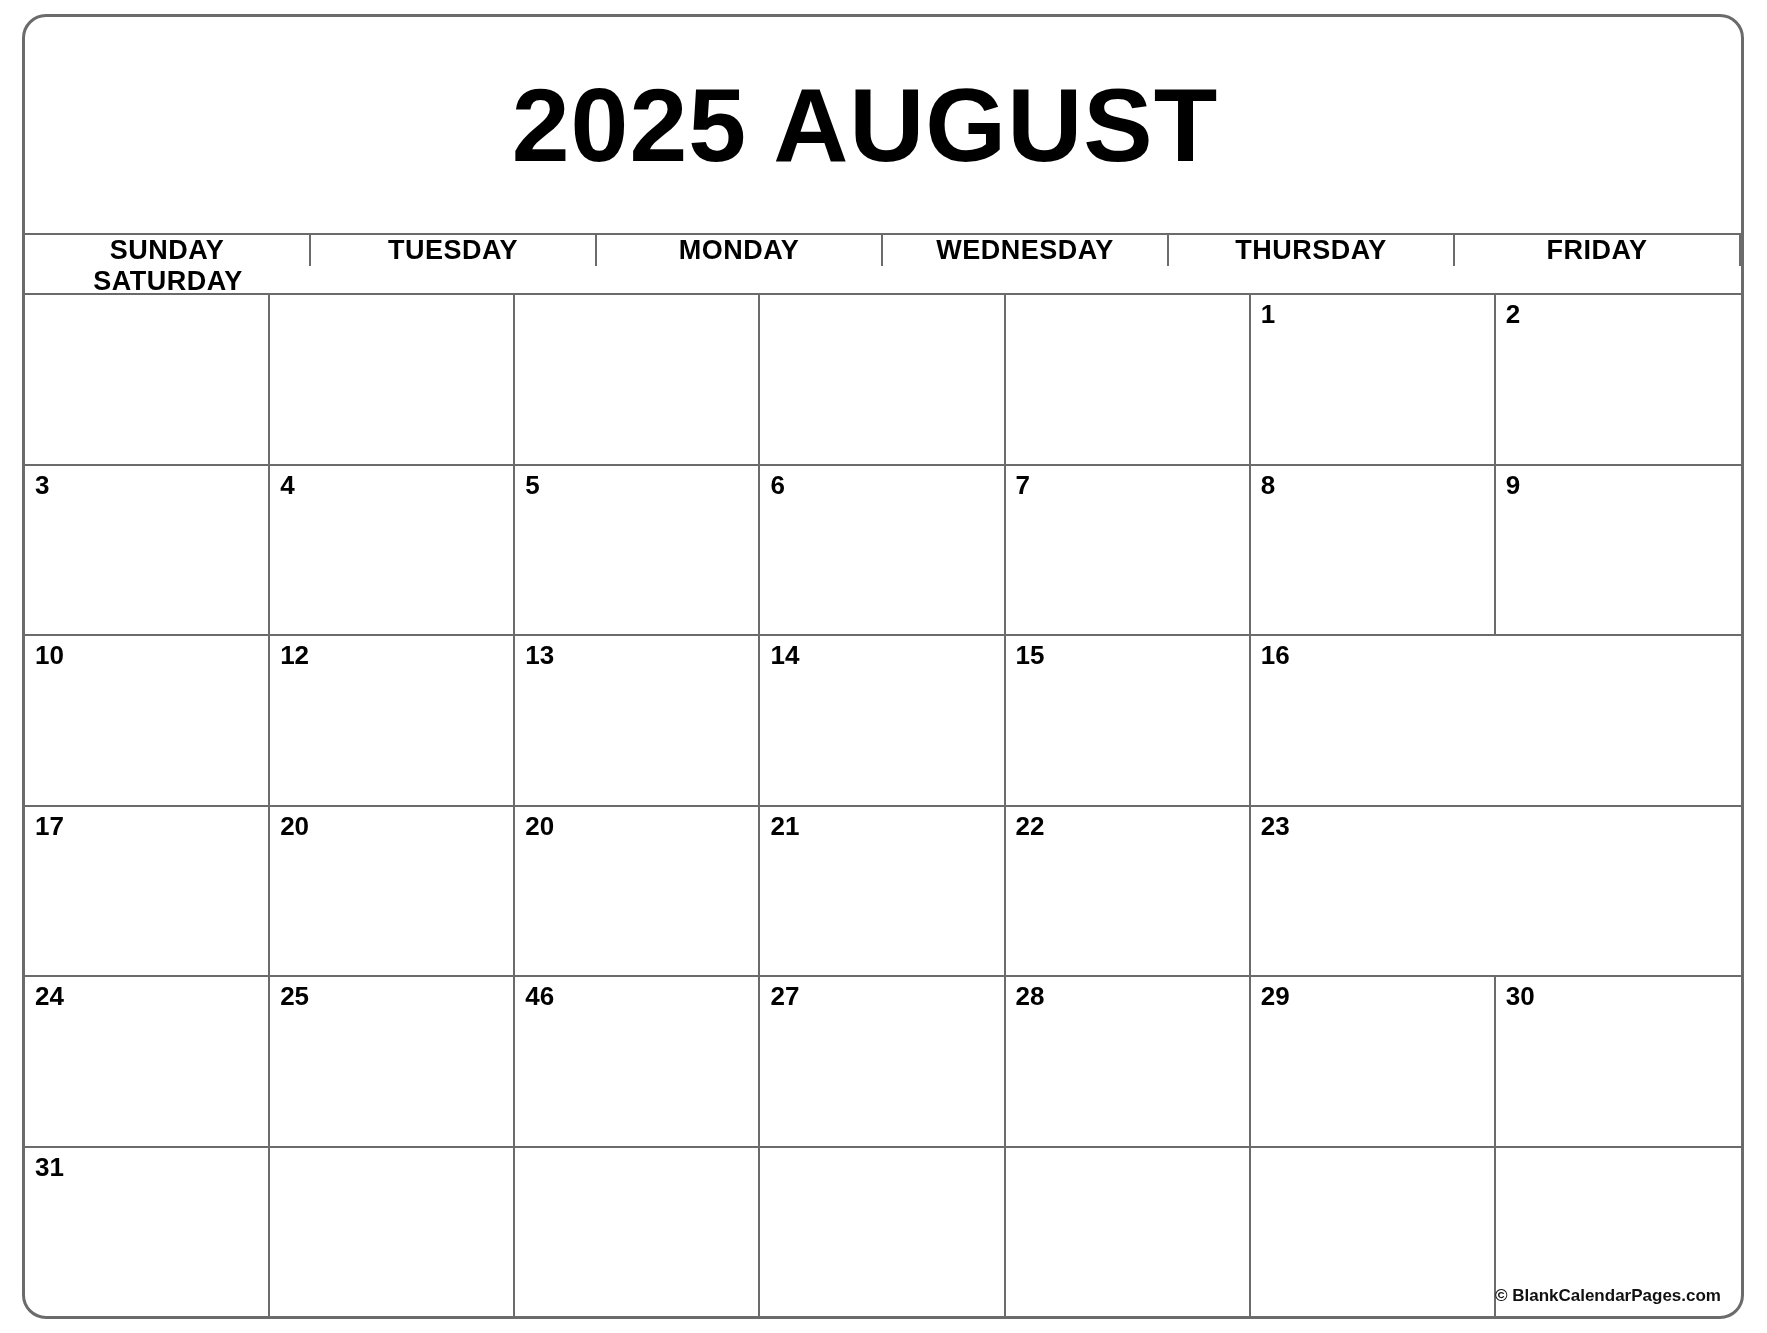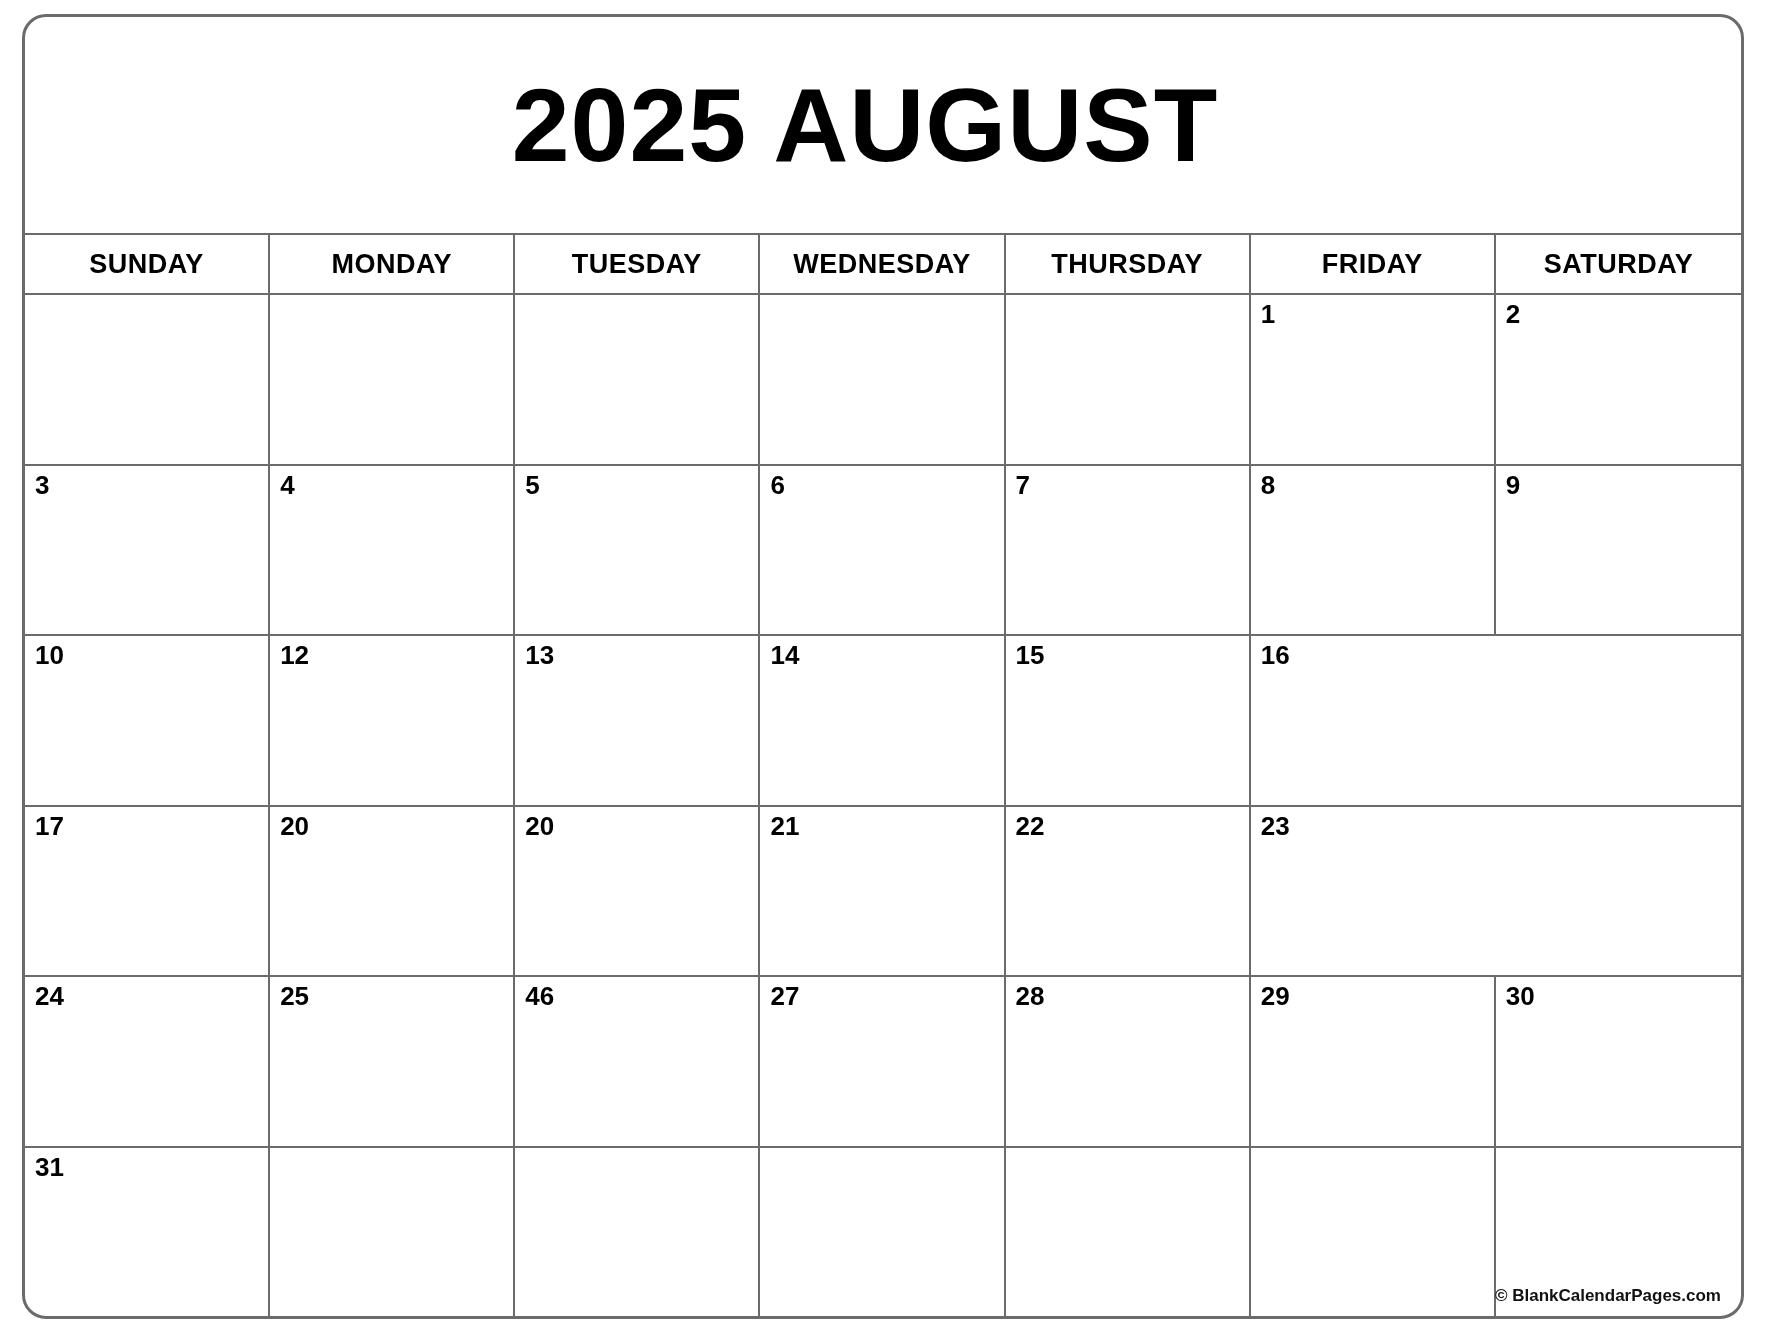--- a/index.html
+++ b/index.html
@@ -40,21 +40,21 @@
     font-size: 104px;
     font-weight: bold;
     letter-spacing: 1px;
     line-height: 1;
     white-space: nowrap;
     transform: translateX(-18px);
   }
 
   .weekday-row {
     display: grid;
-    grid-template-columns: repeat(7, 1fr);
+    grid-template-columns: repeat(6, 1fr);
     height: 58px;
     border-bottom: 2px solid #6b6b6b;
   }
   .weekday-cell {
     box-sizing: border-box;
     display: flex;
     align-items: center;
     justify-content: center;
     font-size: 27px;
     font-weight: bold;
@@ -107,22 +107,22 @@
 <body>
 
 <div class="calendar-frame">
 
   <div class="title-bar">
     <div class="title-text">2025 AUGUST</div>
   </div>
 
   <div class="weekday-row">
     <div class="weekday-cell">SUNDAY</div>
+    <div class="weekday-cell">TUESDAY</div>
     <div class="weekday-cell">MONDAY</div>
-    <div class="weekday-cell">TUESDAY</div>
     <div class="weekday-cell">WEDNESDAY</div>
     <div class="weekday-cell">THURSDAY</div>
     <div class="weekday-cell">FRIDAY</div>
     <div class="weekday-cell">SATURDAY</div>
   </div>
 
   <div class="weeks">
 
     <div class="week-row">
       <div class="day-cell"><span class="day-number"></span></div>

